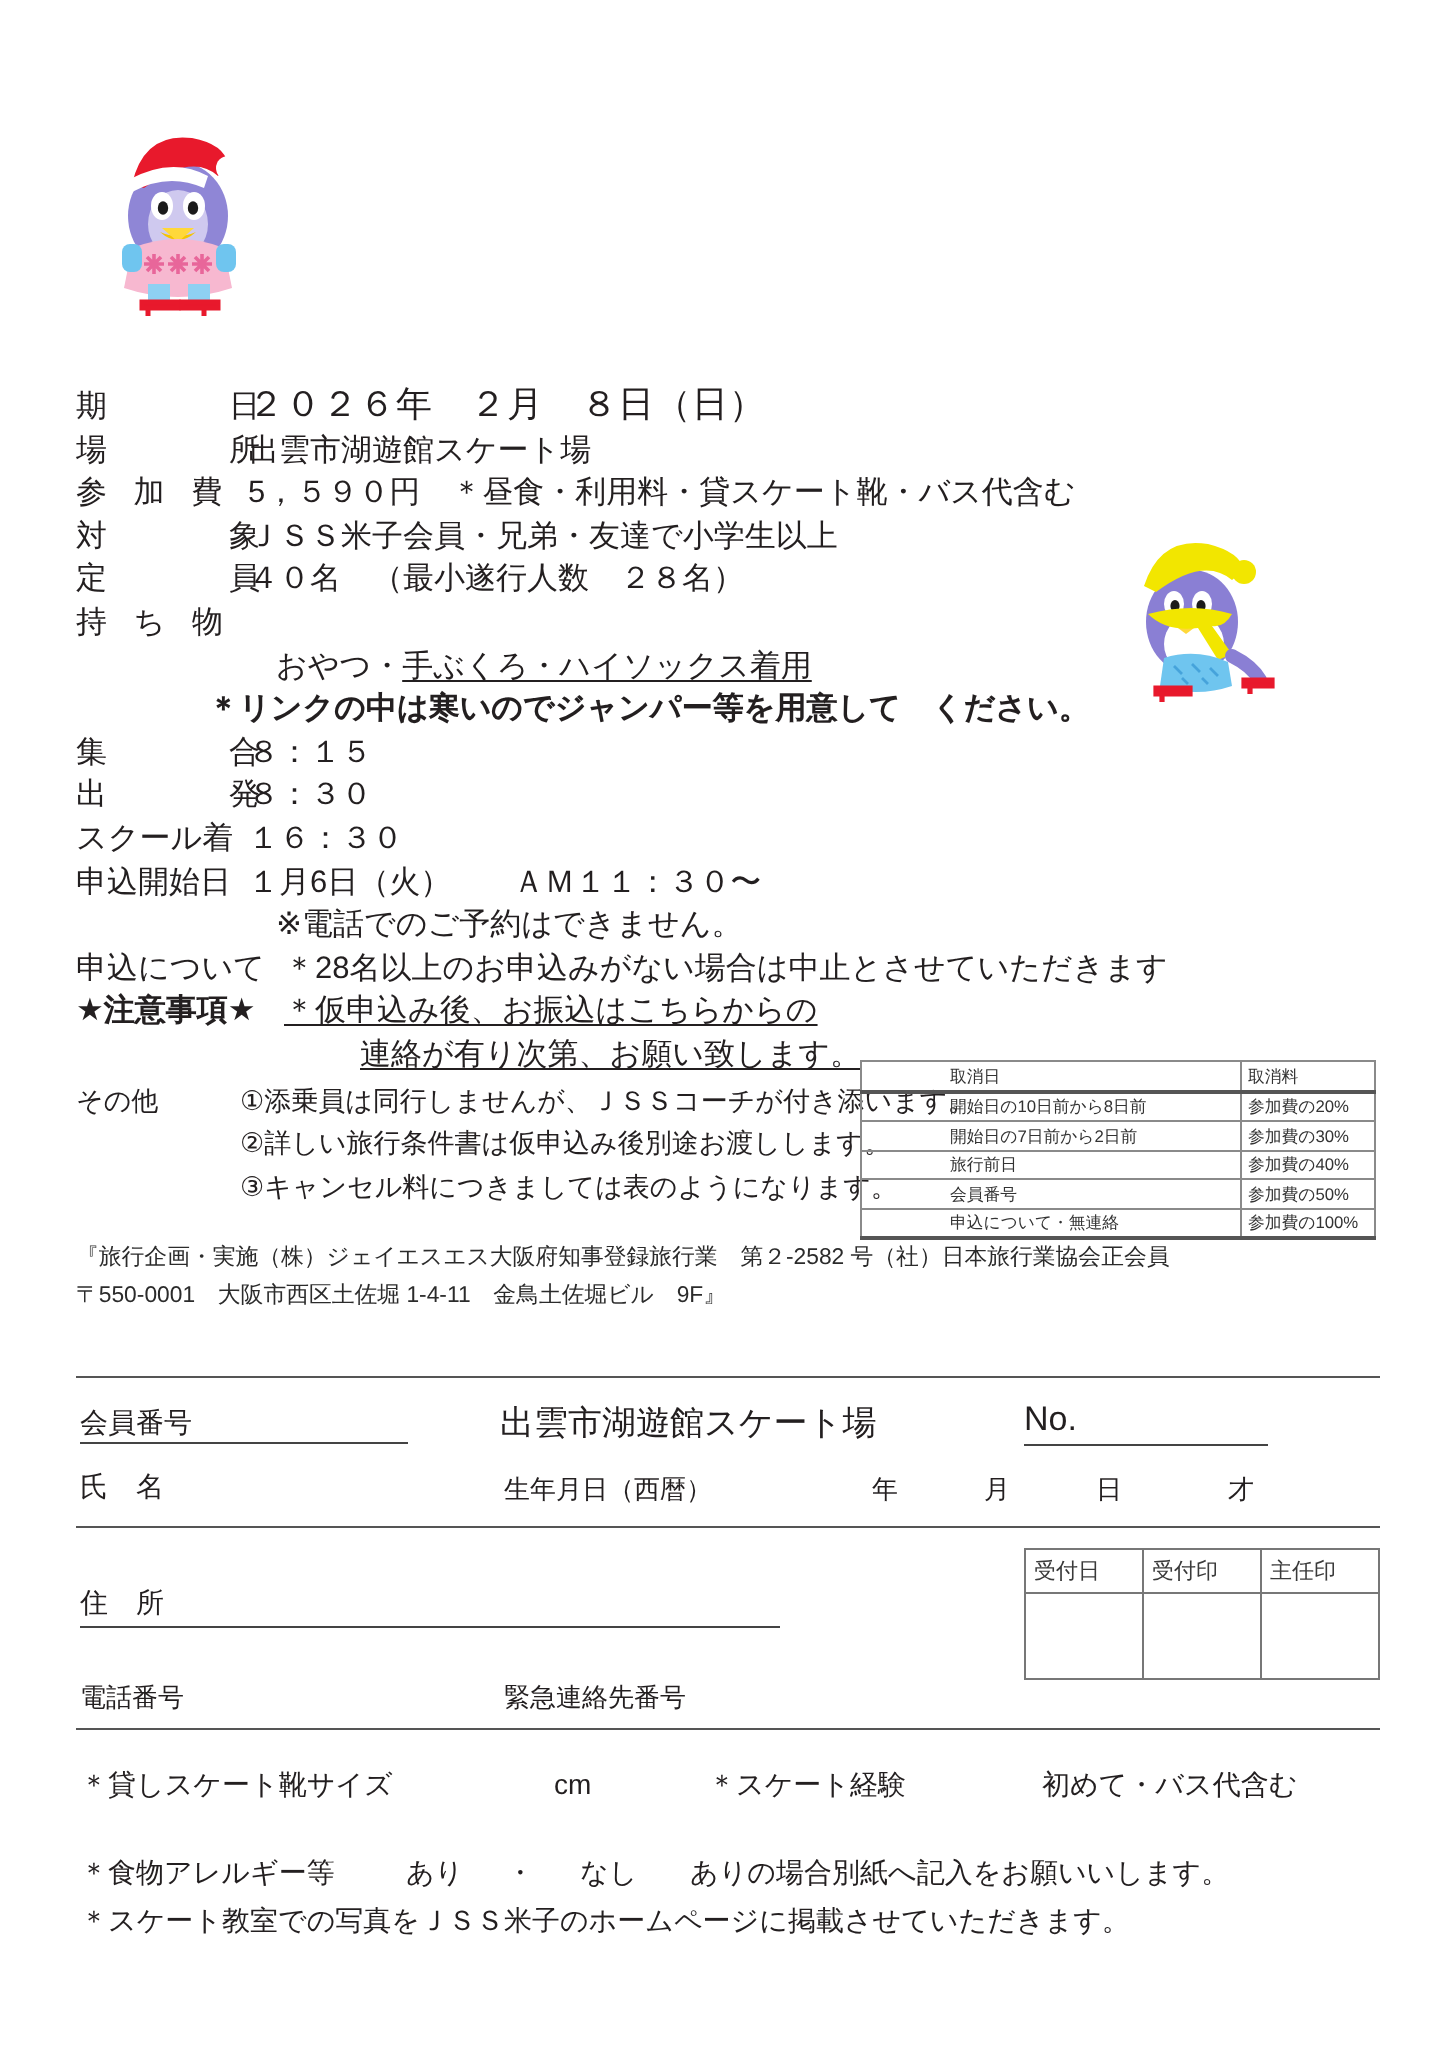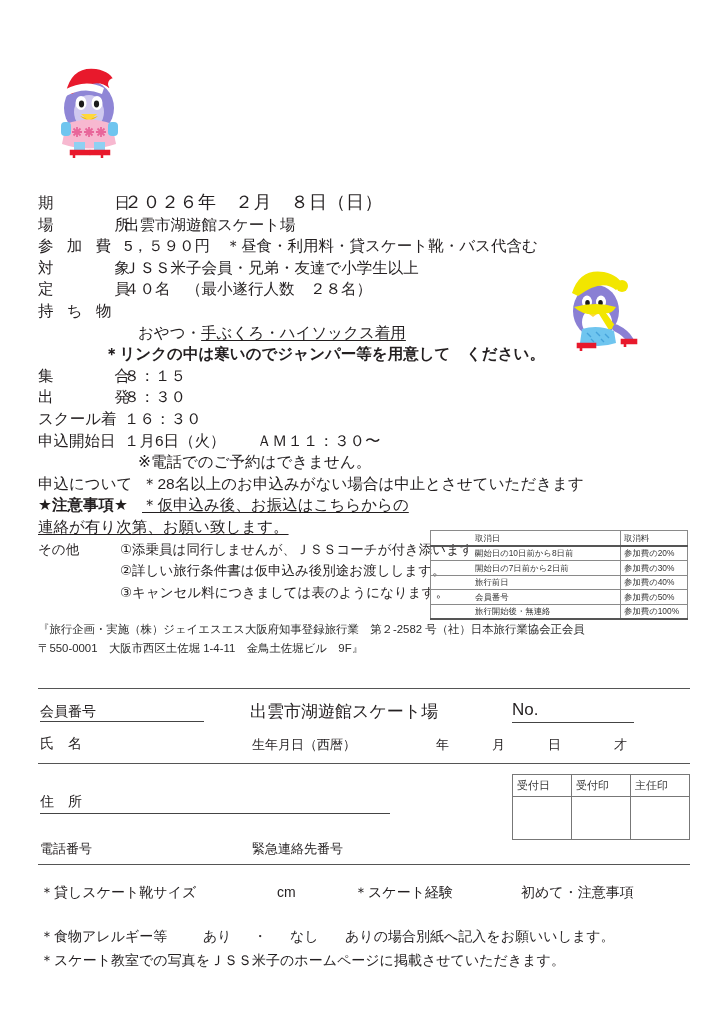--- a/index.html
+++ b/index.html
@@ -268,21 +268,21 @@
 
     <div class="row">
       <span class="lbl" style="width:104px;flex:0 0 104px;">申込について</span>
       <span class="val">＊28名以上のお申込みがない場合は中止とさせていただきます</span>
     </div>
 
     <div class="row">
       <span class="lbl bold" style="width:104px;flex:0 0 104px;">★注意事項★</span>
       <span class="val u">＊仮申込み後、お振込はこちらからの</span>
     </div>
-    <div class="u" style="display:inline-block;">連絡が有り次第、お願い致します。</div>
+    <div class="u" style="margin-left:142px;display:inline-block;">連絡が有り次第、お願い致します。</div>
 
     <div class="row small" style="margin-top:1px;">
       <span class="lbl" style="width:82px;flex:0 0 82px;">その他</span>
       <span class="val">①添乗員は同行しませんが、ＪＳＳコーチが付き添います。</span>
     </div>
     <div class="small" style="padding-left:82px;">②詳しい旅行条件書は仮申込み後別途お渡しします。</div>
     <div class="small" style="padding-left:82px;">③キャンセル料につきましては表のようになります。</div>
   </div>
 
   <table class="cancel-table">
@@ -303,21 +303,21 @@
       </tr>
       <tr>
         <td class="c1">旅行前日</td>
         <td>参加費の40%</td>
       </tr>
       <tr>
         <td class="c1">会員番号</td>
         <td>参加費の50%</td>
       </tr>
       <tr>
-        <td class="c1">旅行開始後・無連絡</td>
+        <td class="c1">申込について・無連絡</td>
         <td>参加費の100%</td>
       </tr>
     </tbody>
   </table>
 
   <div class="agency">
     <div>『旅行企画・実施（株）ジェイエスエス大阪府知事登録旅行業　第２-2582 号（社）日本旅行業協会正会員</div>
     <div>〒550-0001　大阪市西区土佐堀 1-4-11　金鳥土佐堀ビル　9F』</div>
   </div>
 
@@ -359,21 +359,21 @@
         <td></td>
         <td></td>
         <td></td>
       </tr>
     </tbody>
       </table>
 
     <div class="f-abs f-14" style="left:40px; top:884px;">＊貸しスケート靴サイズ</div>
     <div class="f-abs f-14" style="left:277px; top:884px;">cm</div>
     <div class="f-abs f-14" style="left:354px; top:884px;">＊スケート経験</div>
-    <div class="f-abs f-14" style="left:521px; top:884px;">初めて・注意事項</div>
+    <div class="f-abs f-14" style="left:521px; top:884px;">初めて・バス代含む</div>
 
     <div class="f-abs f-14" style="left:40px; top:928px;">＊食物アレルギー等</div>
     <div class="f-abs f-14" style="left:203px; top:928px;">あり</div>
     <div class="f-abs f-14" style="left:253px; top:928px;">・</div>
     <div class="f-abs f-14" style="left:290px; top:928px;">なし</div>
     <div class="f-abs f-14" style="left:345px; top:928px;">ありの場合別紙へ記入をお願いいします。</div>
 
     <div class="f-abs f-14" style="left:40px; top:952px;">＊スケート教室での写真をＪＳＳ米子のホームページに掲載させていただきます。</div>
   </div>
 

